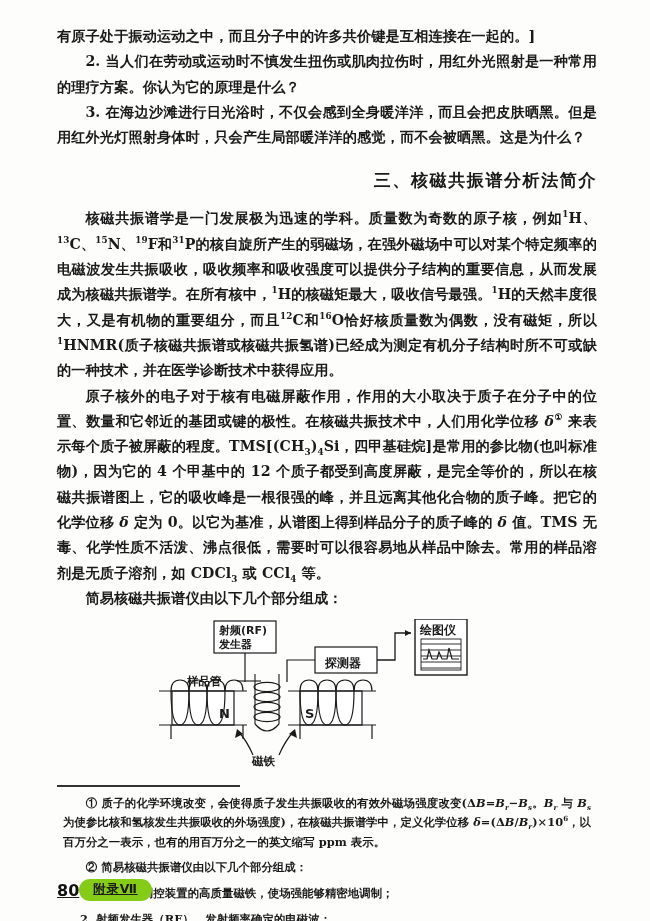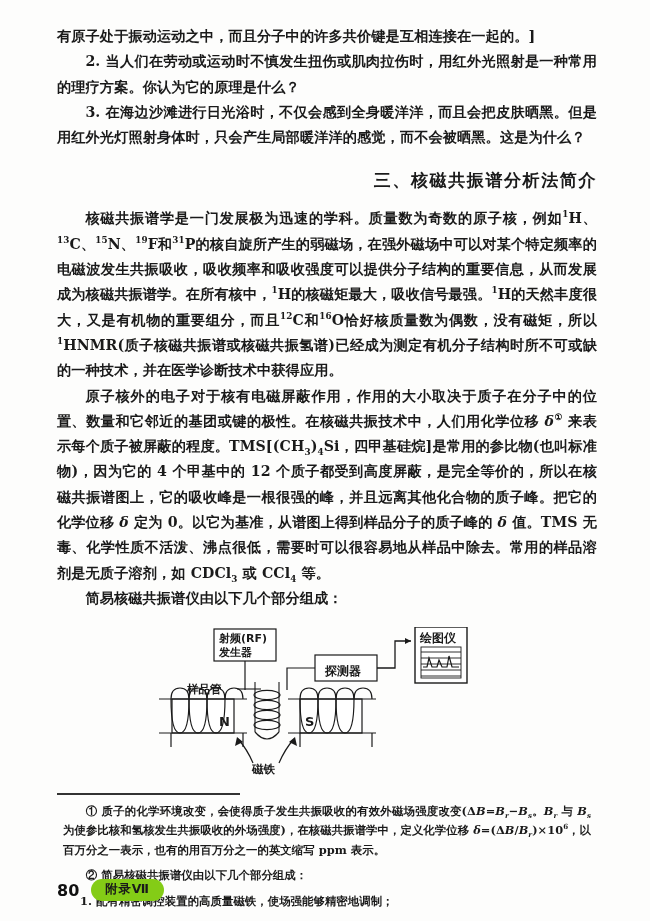--- a/index.html
+++ b/index.html
@@ -49,21 +49,21 @@
   .ital { font-style: italic; font-family: "DejaVu Serif", "Liberation Serif", serif; }
   h2.section-heading {
     font-size: 17px;
     text-align: right;
     font-weight: bold;
     margin: 19px 0 14px 0;
     letter-spacing: 1.6px;
     font-family: "DejaVu Sans", "Liberation Sans", sans-serif;
   }
   .fig-wrap {
-    margin-top: 16px;
+    margin-top: 8px;
     position: relative;
     height: 148px;
   }
   .fig-caption {
     text-align: center;
     font-size: 12.6px;
     font-weight: 600;
     margin-top: 2px;
     letter-spacing: 0.6px;
   }
@@ -87,21 +87,21 @@
   }
   .footnotes p { margin: 6px; }
   .fn-indent { text-indent: 2em; }
   .fn-item { text-indent: 1.5em; }
   .footer {
     position: absolute;
     left: 57px;
     bottom: 20px;
     display: flex;
     align-items: center;
-    gap: 12px;
+    text-decoration: underline;
   }
   .page-number {
     font-size: 16px;
     font-weight: bold;
     font-family: "DejaVu Sans", "Liberation Sans", sans-serif;
     color: #111;
   }
   .appendix-badge {
     background: #84cc16;
     color: #1a1a1a;

